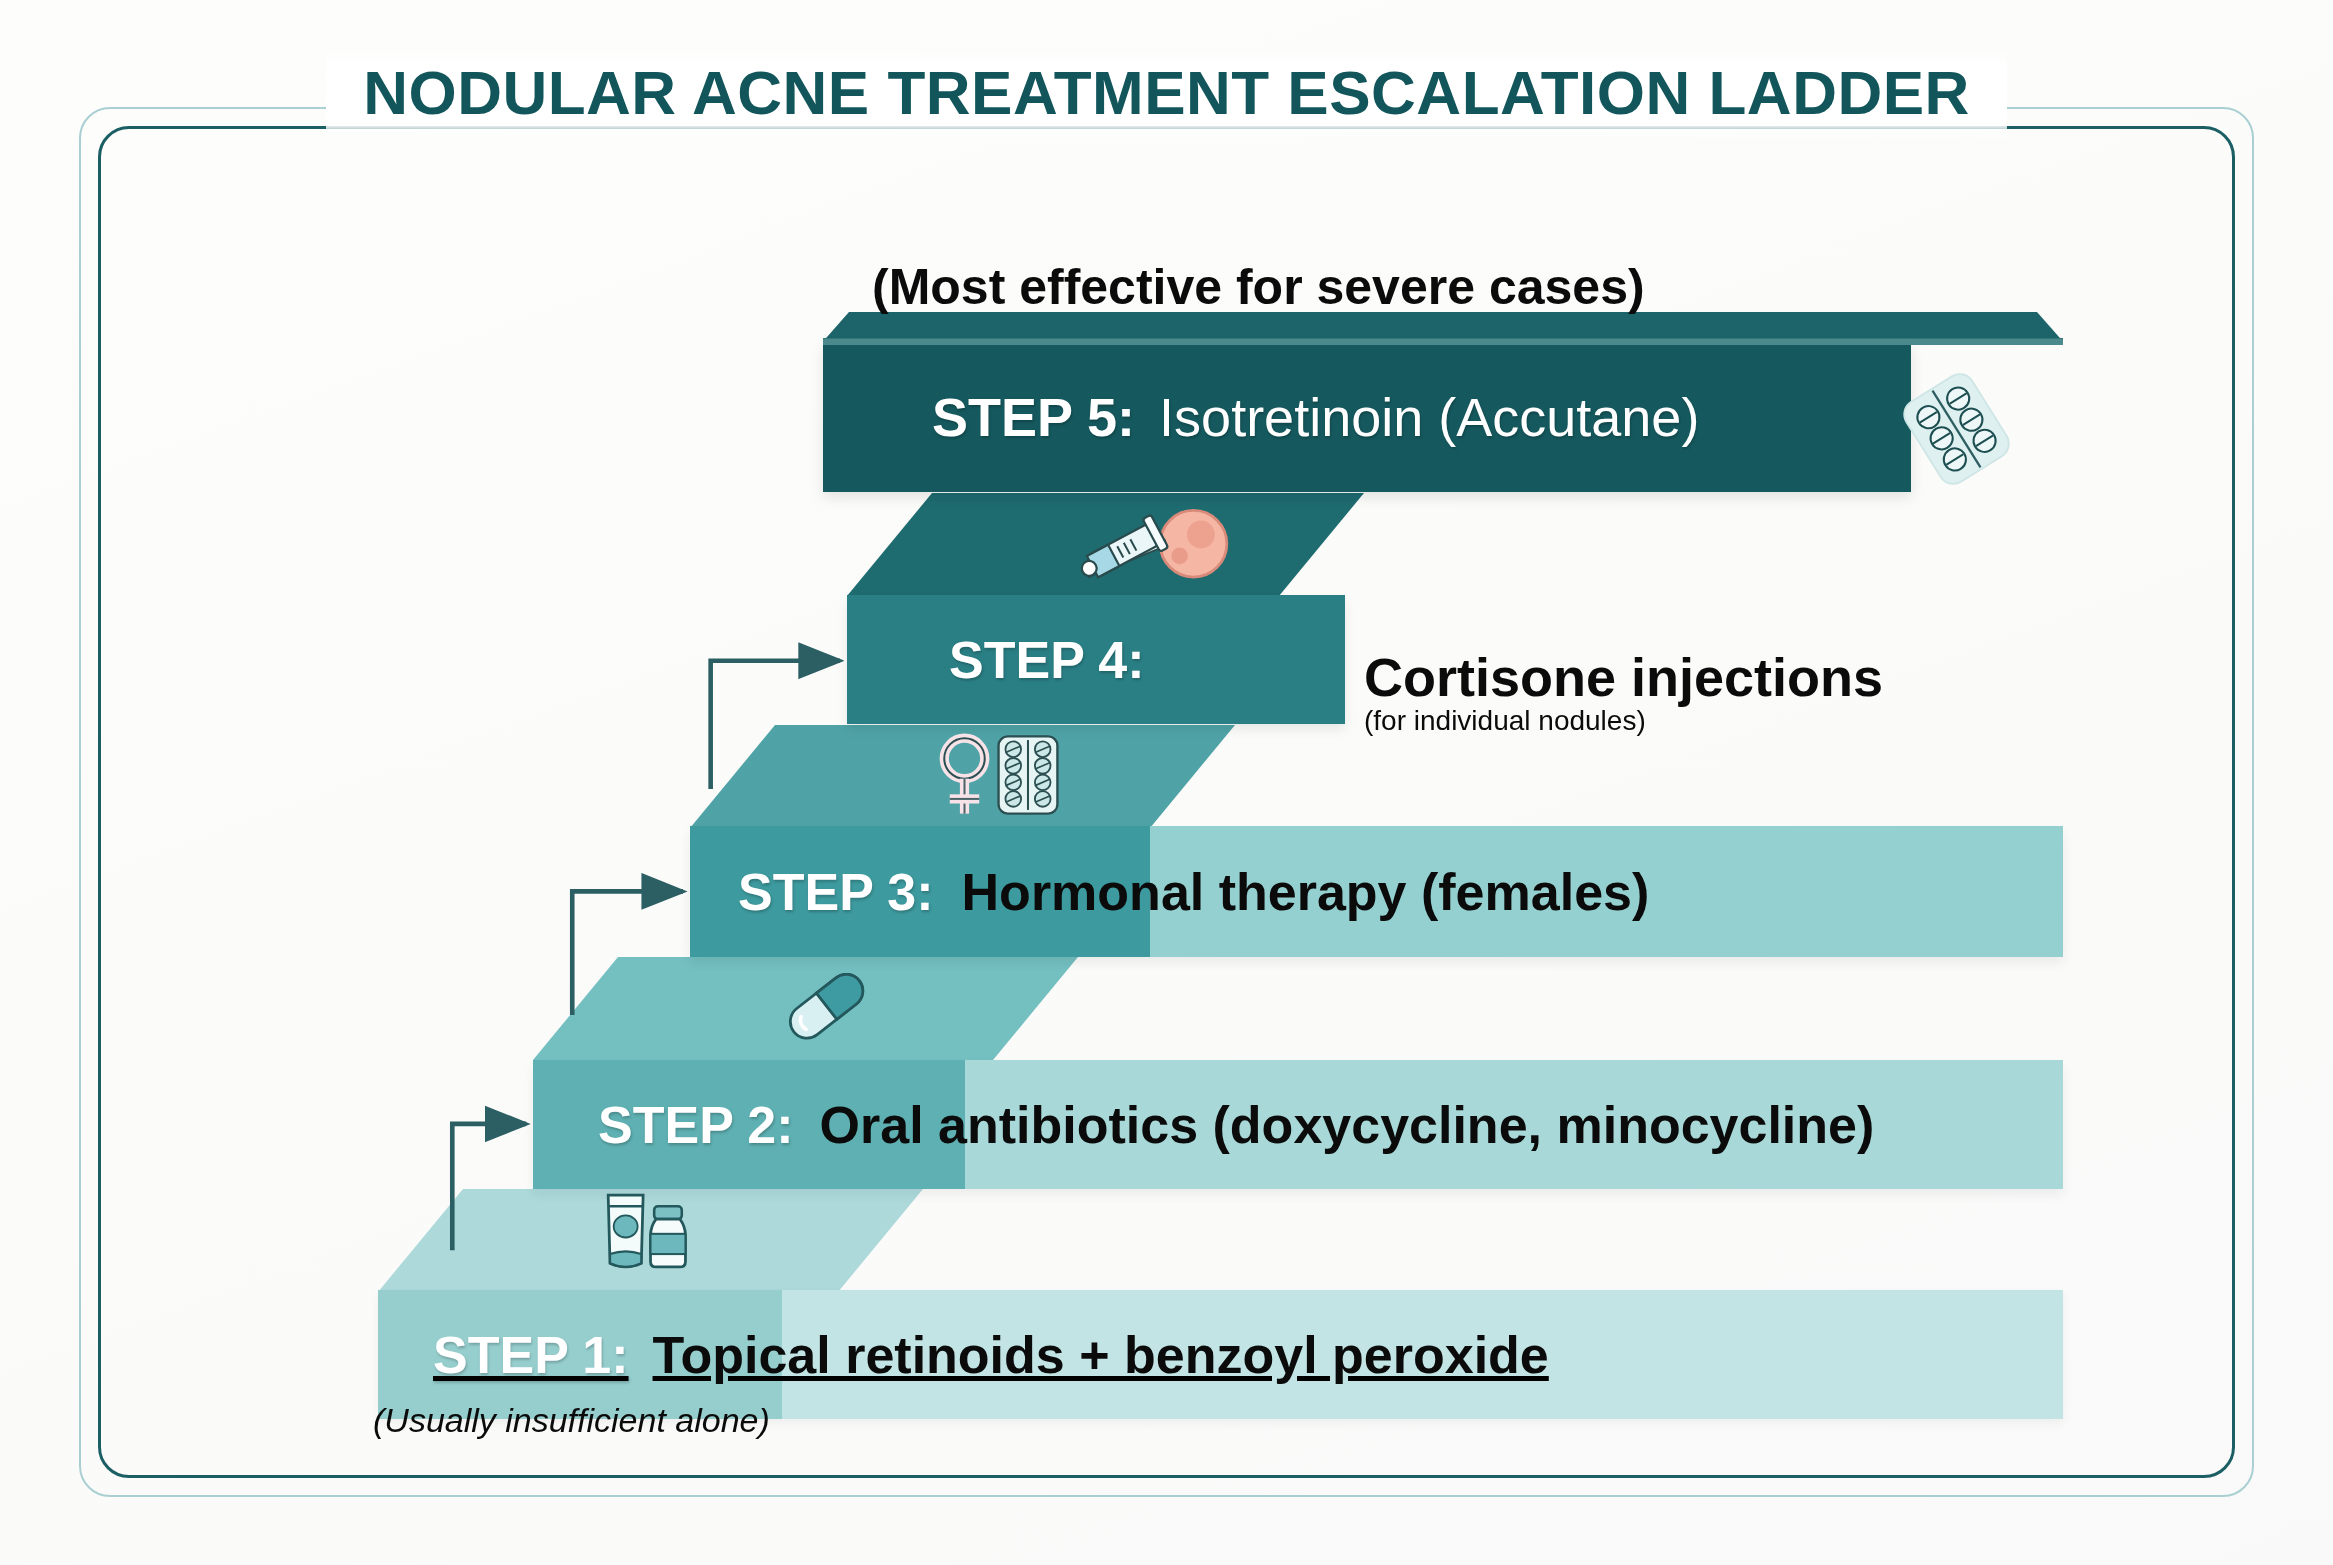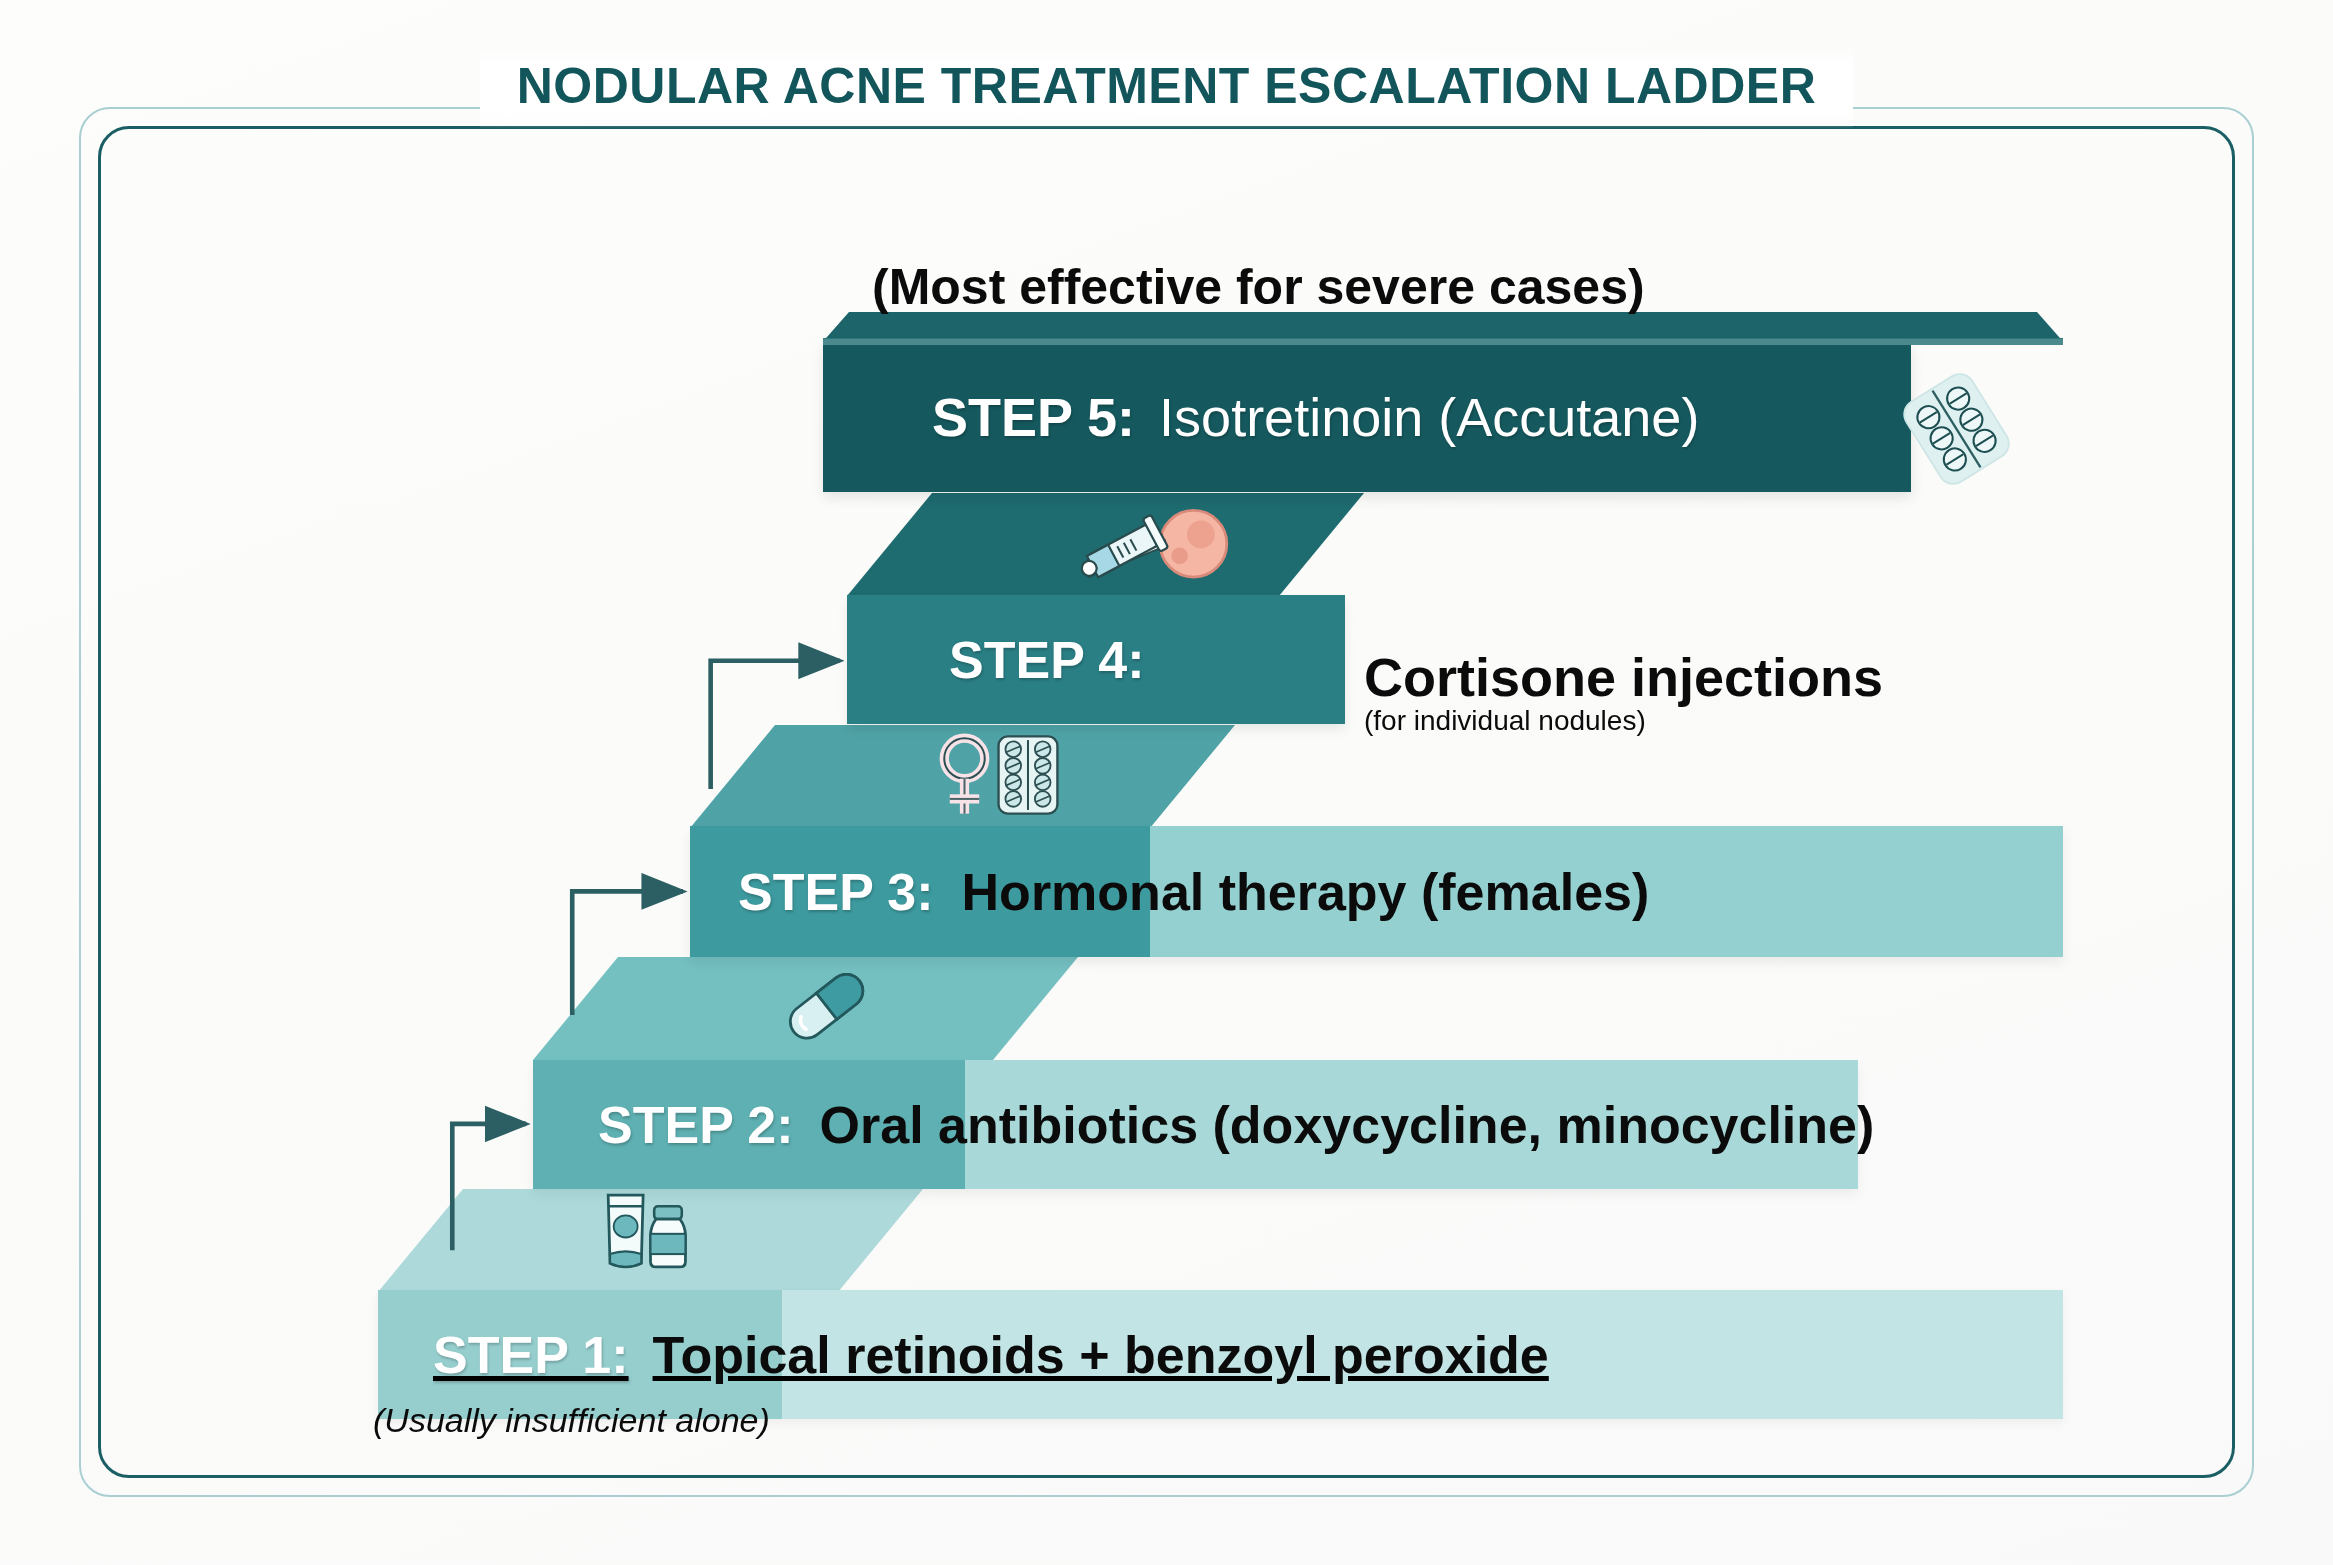--- a/index.html
+++ b/index.html
@@ -50,21 +50,21 @@
   }
   .title-shade {
     background: linear-gradient(180deg,
         rgba(255,255,255,0) 0%,
         rgba(255,255,255,0.96) 18%,
         rgba(255,255,255,0.99) 82%,
         rgba(255,255,255,0) 100%);
     padding: 9.2px 37px 13px 37px;
   }
   .title-text {
-    font-size: 50px;
+    font-size: 62px;
     font-weight: 700;
     letter-spacing: 0.5px;
     color: #12565b;
     white-space: nowrap;
     text-shadow: 0 1.8px 0 rgba(255,255,255,0.9);
   }
 
   
   .cap-top {
     position: absolute;
@@ -176,21 +176,21 @@
   #step3 .step-label { font-size: 52px; }
   #step3 .step-desc-in { font-size: 52px; margin-left: 28px; }
   #tread3 {
     left: 690px; top: 725px; width: 545px; height: 103px;
     background: #4fa3a6;
     clip-path: polygon(0 100%, 85px 0, 100% 0, calc(100% - 85px) 100%);
   }
 
   
   #step2 {
-    left: 533px; top: 1060px; width: 1325px; height: 129px;
+    left: 533px; top: 1060px; width: 1530px; height: 129px;
     background: linear-gradient(90deg, #5eb0b2 0px, #5eb0b2 432px, #a8d8d8 432px, #a8d8d8 100%);
     padding-left: 65px;
     box-shadow: 0 5.5px 11px rgba(0,0,0,0.06);
   }
   #step2 .step-label { font-size: 52px; }
   #step2 .step-desc-in { font-size: 52px; margin-left: 26px; }
   #tread2 {
     left: 533px; top: 957px; width: 545px; height: 103px;
     background: #74bfc0;
     clip-path: polygon(0 100%, 85px 0, 100% 0, calc(100% - 85px) 100%);

